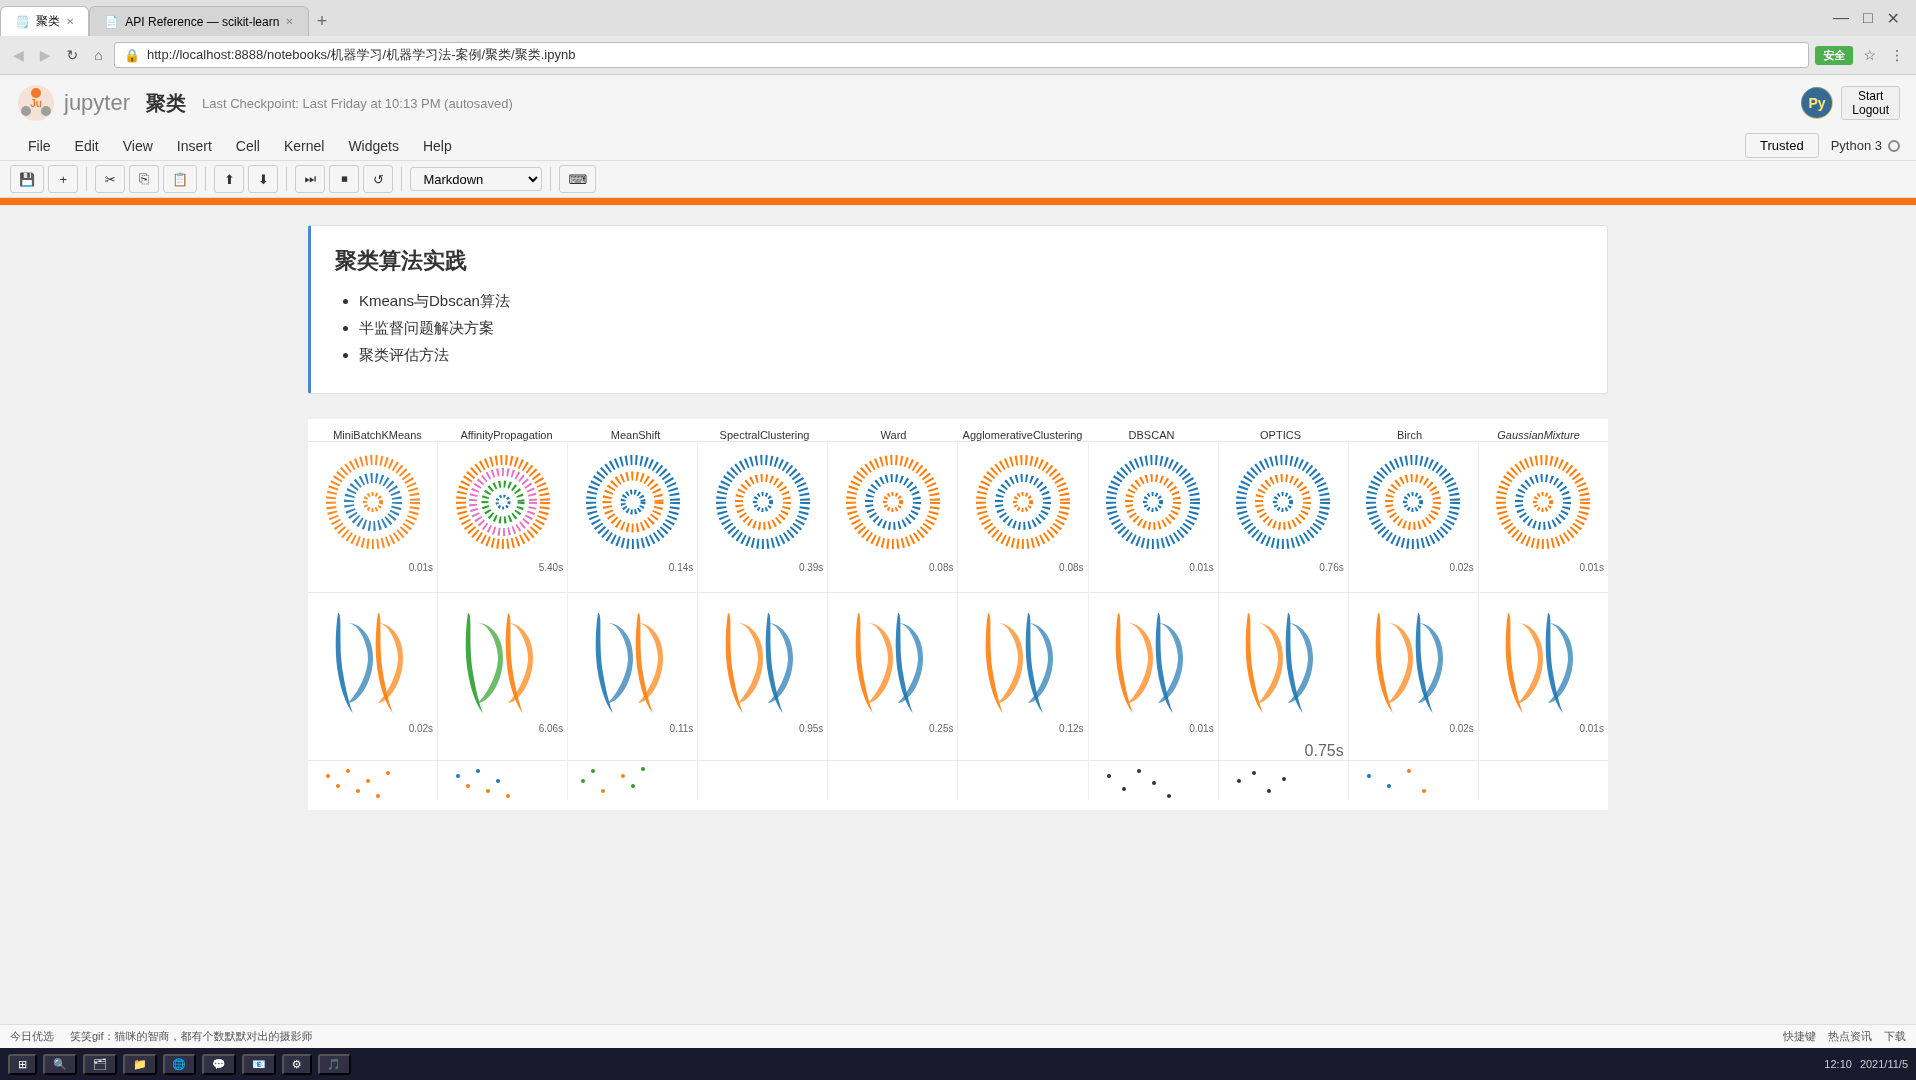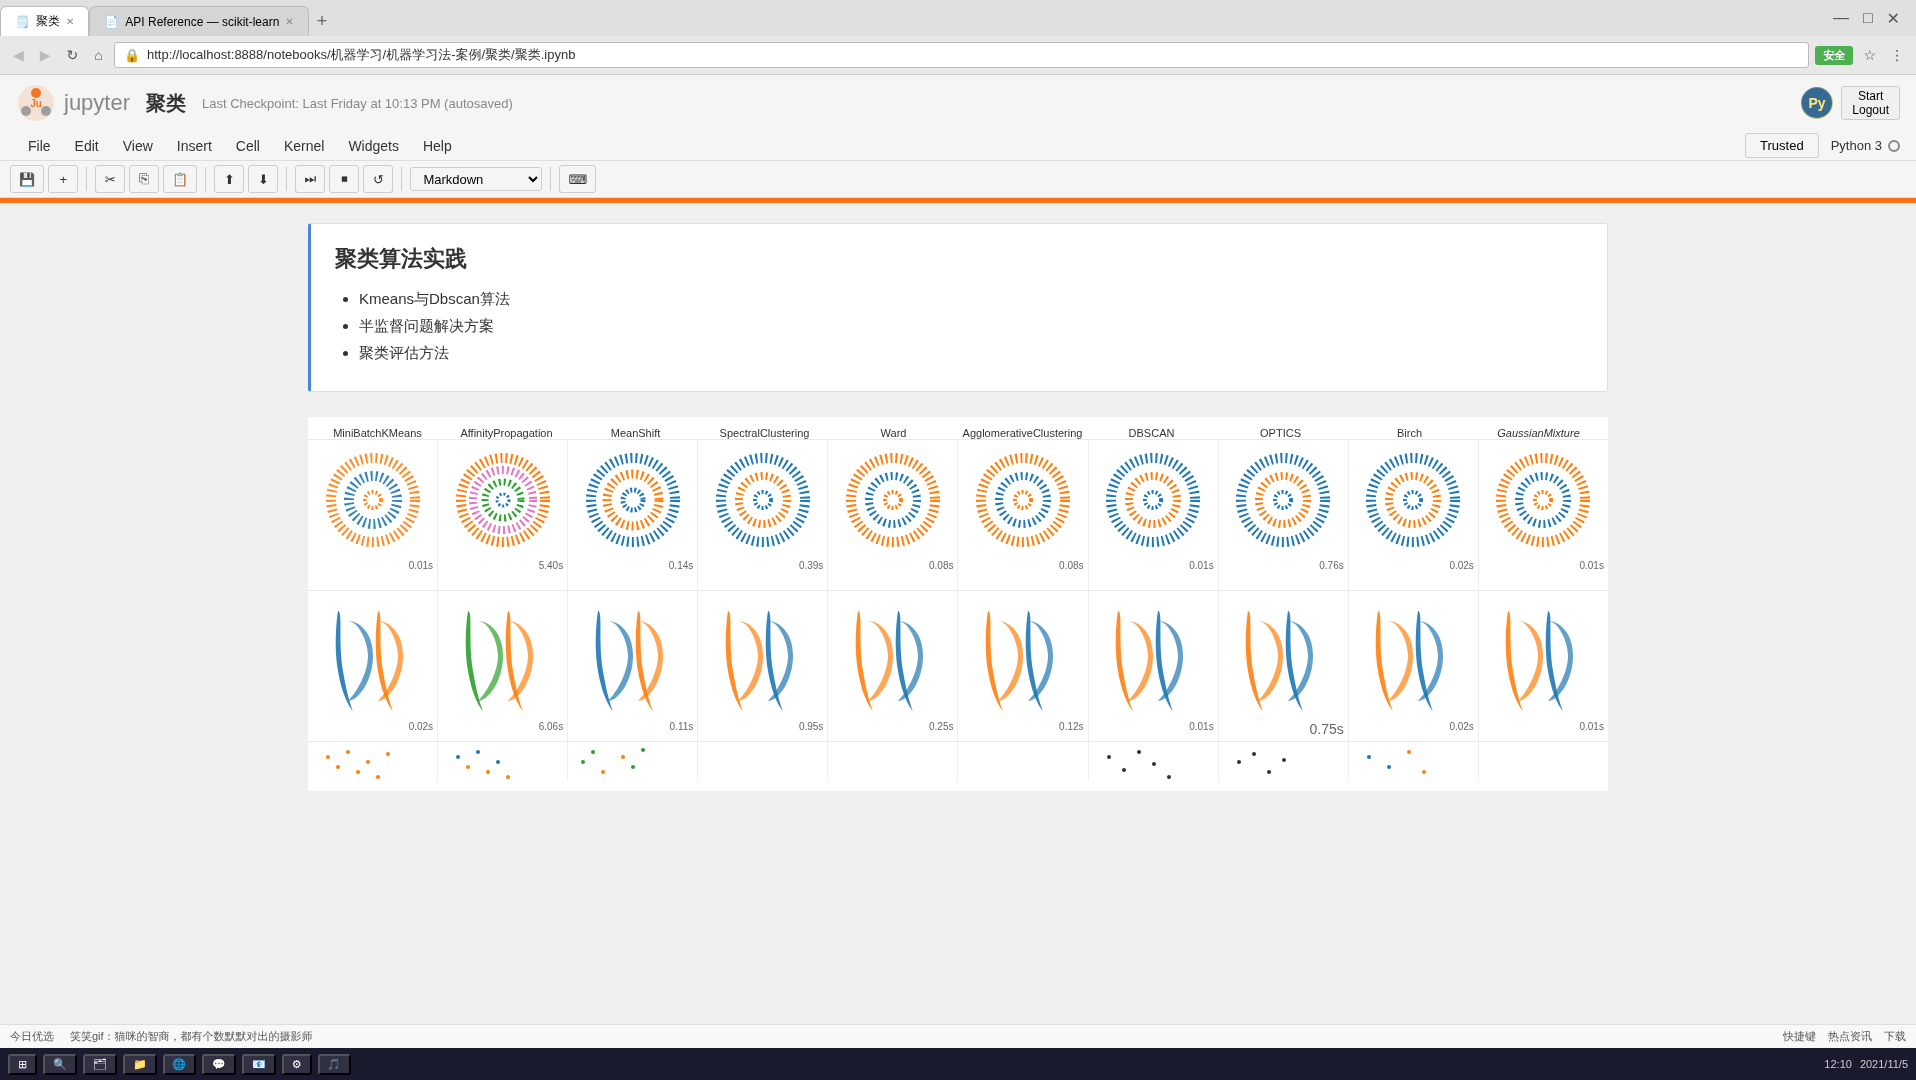--- a/index.html
+++ b/index.html
@@ -8,21 +8,21 @@
     .address-bar-row { display: flex; align-items: center; background: #e8e8e8; padding: 6px 8px; gap: 6px; border-bottom: 1px solid #ccc; }
     .nav-btn { background: none; border: none; color: #555; font-size: 14px; cursor: pointer; padding: 2px 5px; }
     .nav-btn:disabled { color: #bbb; }
     .address-bar { flex: 1; display: flex; align-items: center; background: #fff; border: 1px solid #bbb; border-radius: 3px; padding: 3px 10px; font-size: 13px; gap: 6px; }
     .address-bar span { color: #333; }
     .browser-actions { display: flex; align-items: center; gap: 6px; }
     .secure-badge { background: #4caf50; color: white; font-size: 11px; padding: 2px 8px; border-radius: 3px; font-weight: bold; }
     .browser-action-btn { background: none; border: none; font-size: 14px; color: #555; cursor: pointer; padding: 2px 4px; }
 
     
-    .jupyter-header { background: #f5f5f5; border-bottom: 5px solid #f97316; }
+    .jupyter-header { background: #f5f5f5; border-bottom: 7px solid #f97316; }
     .jupyter-title-row { display: flex; align-items: center; padding: 8px 16px; gap: 16px; }
     .jupyter-logo { display: flex; align-items: center; gap: 8px; }
     .notebook-title { font-size: 20px; font-weight: bold; color: #333; }
     .checkpoint-info { font-size: 13px; color: #888; }
     .jupyter-user-area { margin-left: auto; display: flex; align-items: center; gap: 8px; }
     .python-logo { width: 32px; height: 32px; border-radius: 50%; background: linear-gradient(135deg, #366994, #ffe873); display: flex; align-items: center; justify-content: center; font-size: 10px; color: white; }
     .start-logout { display: flex; flex-direction: column; align-items: center; background: #f0f0f0; border: 1px solid #ccc; border-radius: 3px; padding: 2px 10px; font-size: 12px; cursor: pointer; }
 
     
     .menu-bar { display: flex; align-items: center; padding: 2px 16px; border-bottom: 1px solid #ddd; background: #f5f5f5; }
@@ -377,21 +377,21 @@
         </svg>
         <span style="font-size:10px; color:#666; align-self:flex-end; padding-right:4px;">0.01s</span>
       </div>
       <div style="flex:1; border-right:1px solid #eee; display:flex; flex-direction:column; align-items:center; min-height:150px;">
         <svg width="100" height="130" viewBox="0 0 100 130">
           <path d="M15,20 C15,20 10,50 15,80 C20,110 30,120 30,120 C30,120 25,110 20,80 C15,50 20,20 15,20 Z" fill="#ff7f0e" opacity="0.9"></path>
           <path d="M55,20 C55,20 50,50 55,80 C60,110 70,120 70,120 C70,120 65,110 60,80 C55,50 60,20 55,20 Z" fill="#1f77b4" opacity="0.9"></path>
           <path d="M25,30 C35,30 45,50 45,65 C45,80 35,100 25,110 C35,110 50,90 50,65 C50,40 35,30 25,30 Z" fill="#ff7f0e" opacity="0.7"></path>
           <path d="M55,30 C65,30 75,50 75,65 C75,80 65,100 55,110 C65,110 80,90 80,65 C80,40 65,30 55,30 Z" fill="#1f77b4" opacity="0.7"></path>
         </svg>
-        <span style="font-size:14px; color:#666; align-self:flex-end; padding-right:4px;">0.75s</span>
+        <span style="font-size:16px; color:#666; align-self:flex-end; padding-right:4px;margin-top:19px;">0.75s</span>
       </div>
       <div style="flex:1; border-right:1px solid #eee; display:flex; flex-direction:column; align-items:center; min-height:150px;">
         <svg width="100" height="130" viewBox="0 0 100 130">
           <path d="M15,20 C15,20 10,50 15,80 C20,110 30,120 30,120 C30,120 25,110 20,80 C15,50 20,20 15,20 Z" fill="#ff7f0e" opacity="0.9"></path>
           <path d="M55,20 C55,20 50,50 55,80 C60,110 70,120 70,120 C70,120 65,110 60,80 C55,50 60,20 55,20 Z" fill="#1f77b4" opacity="0.9"></path>
           <path d="M25,30 C35,30 45,50 45,65 C45,80 35,100 25,110 C35,110 50,90 50,65 C50,40 35,30 25,30 Z" fill="#ff7f0e" opacity="0.7"></path>
           <path d="M55,30 C65,30 75,50 75,65 C75,80 65,100 55,110 C65,110 80,90 80,65 C80,40 65,30 55,30 Z" fill="#1f77b4" opacity="0.7"></path>
         </svg>
         <span style="font-size:10px; color:#666; align-self:flex-end; padding-right:4px;">0.02s</span>
       </div>

